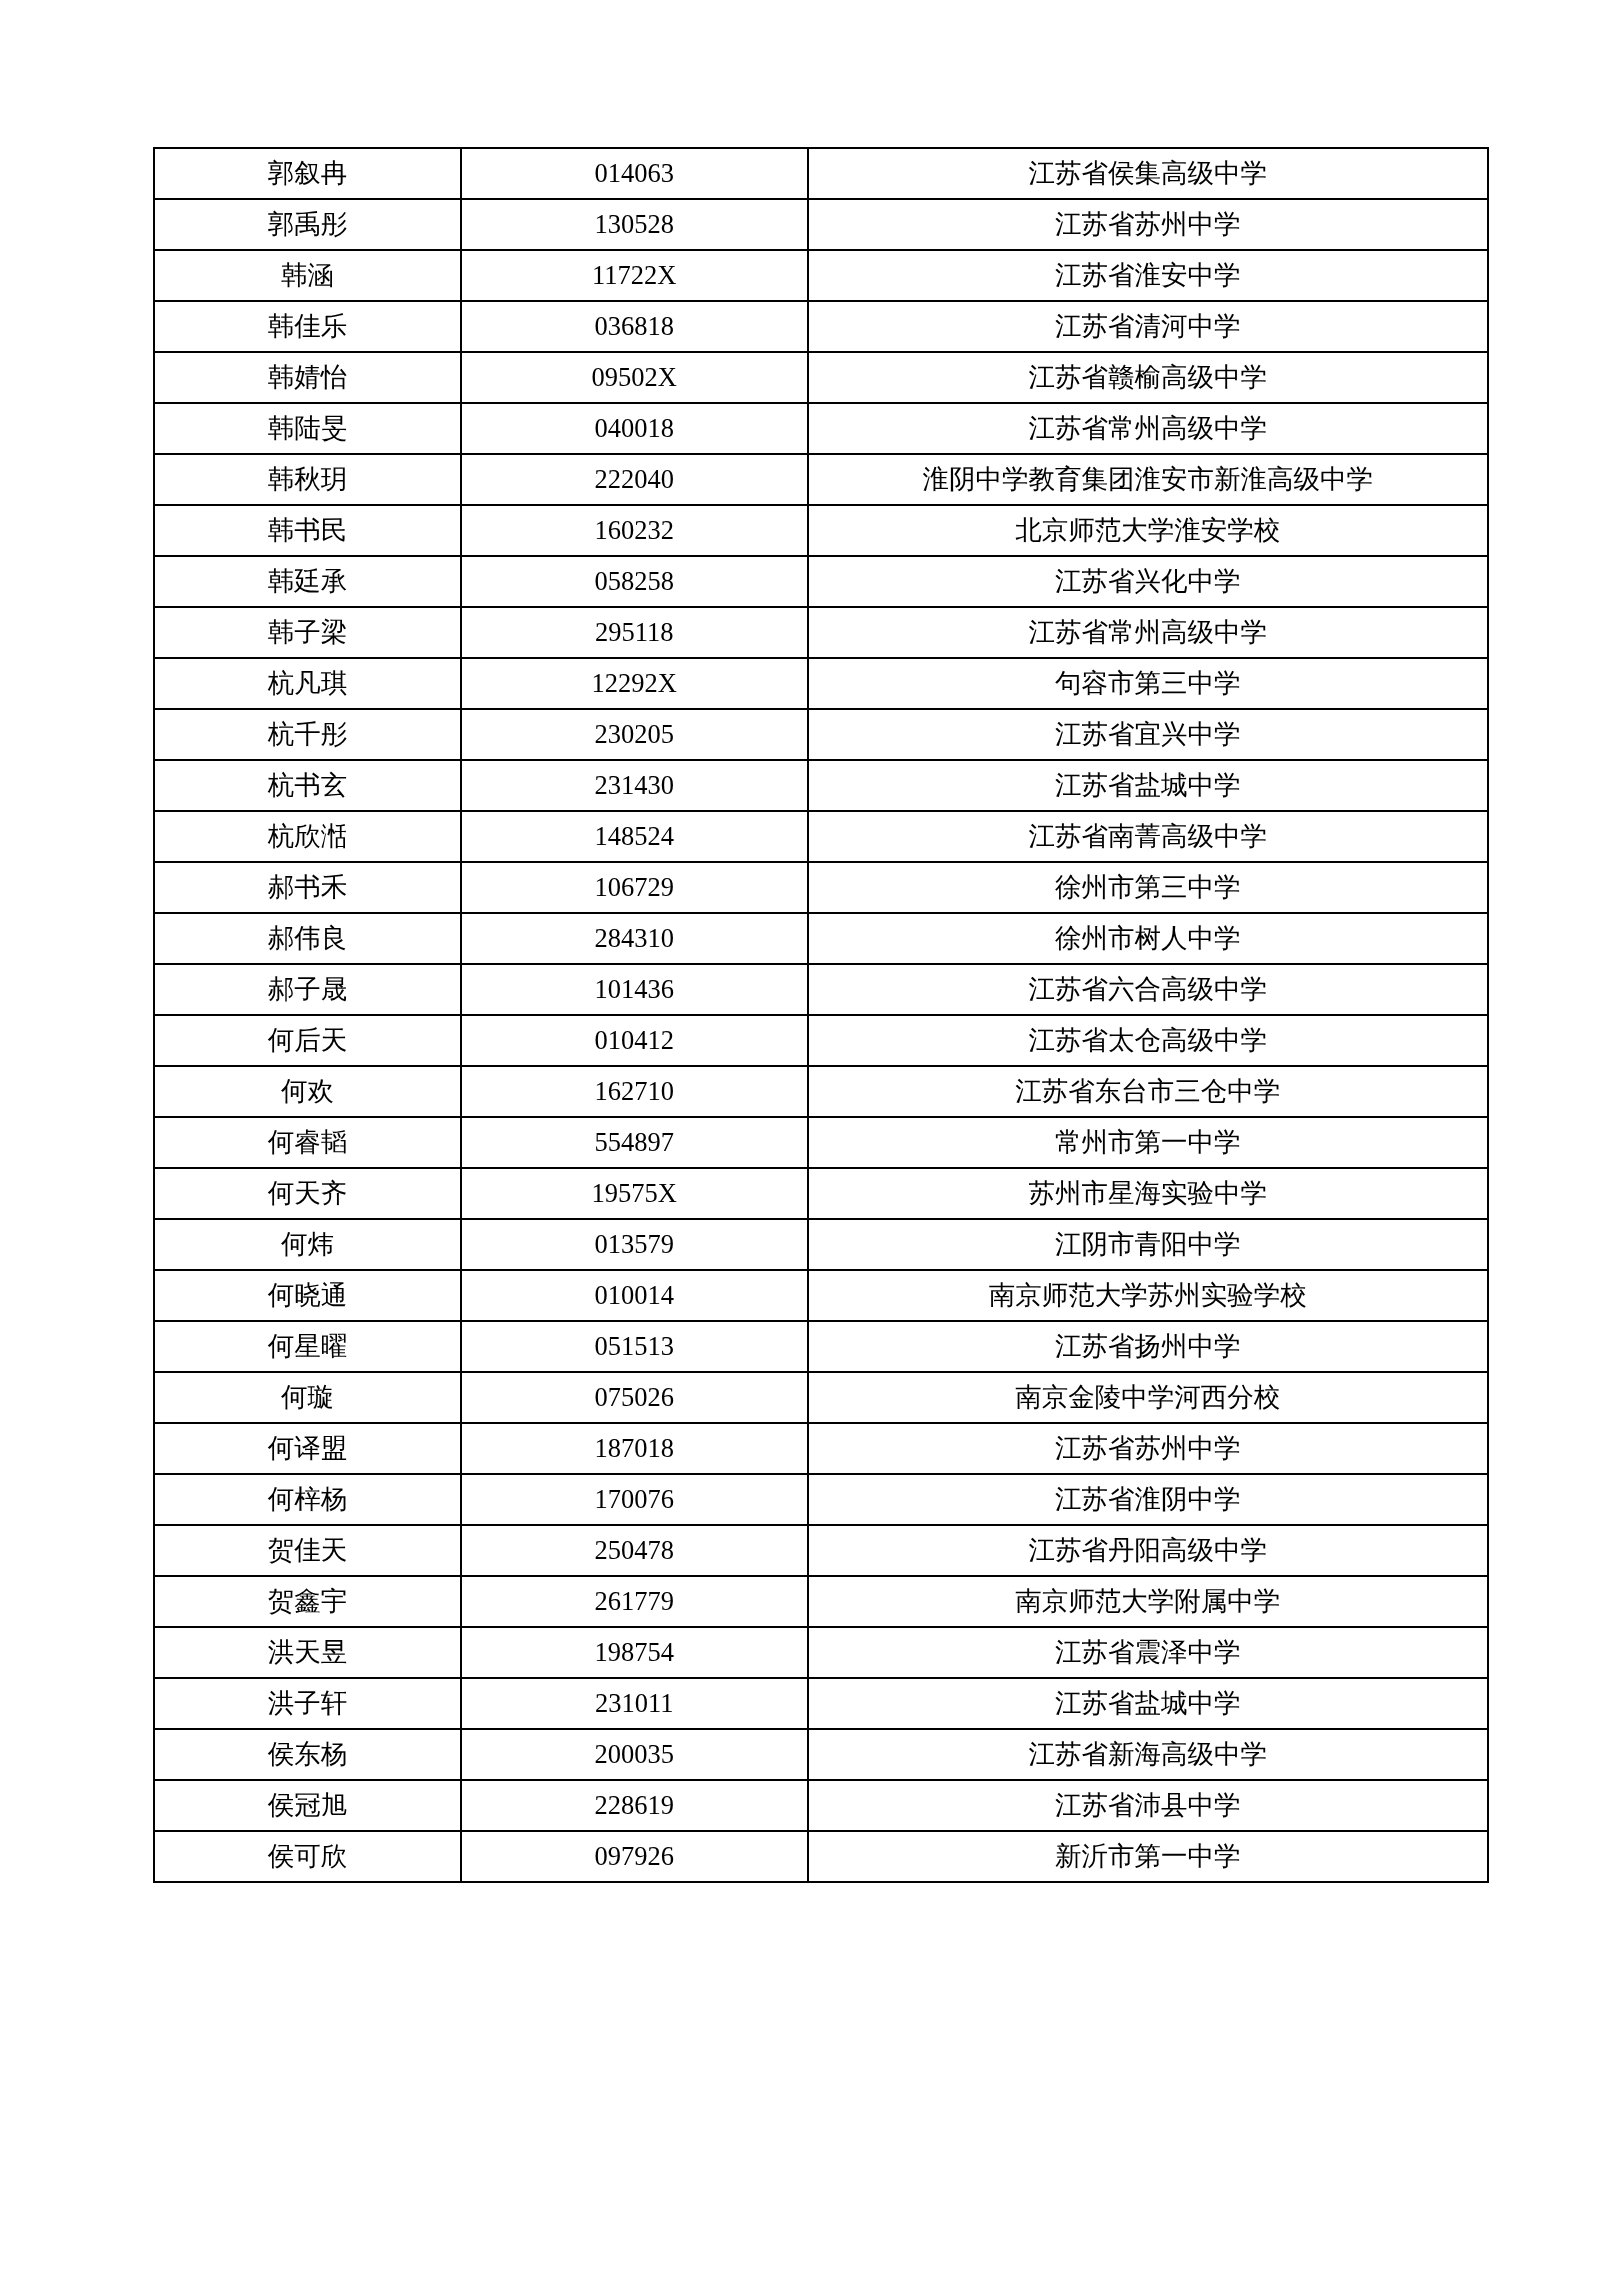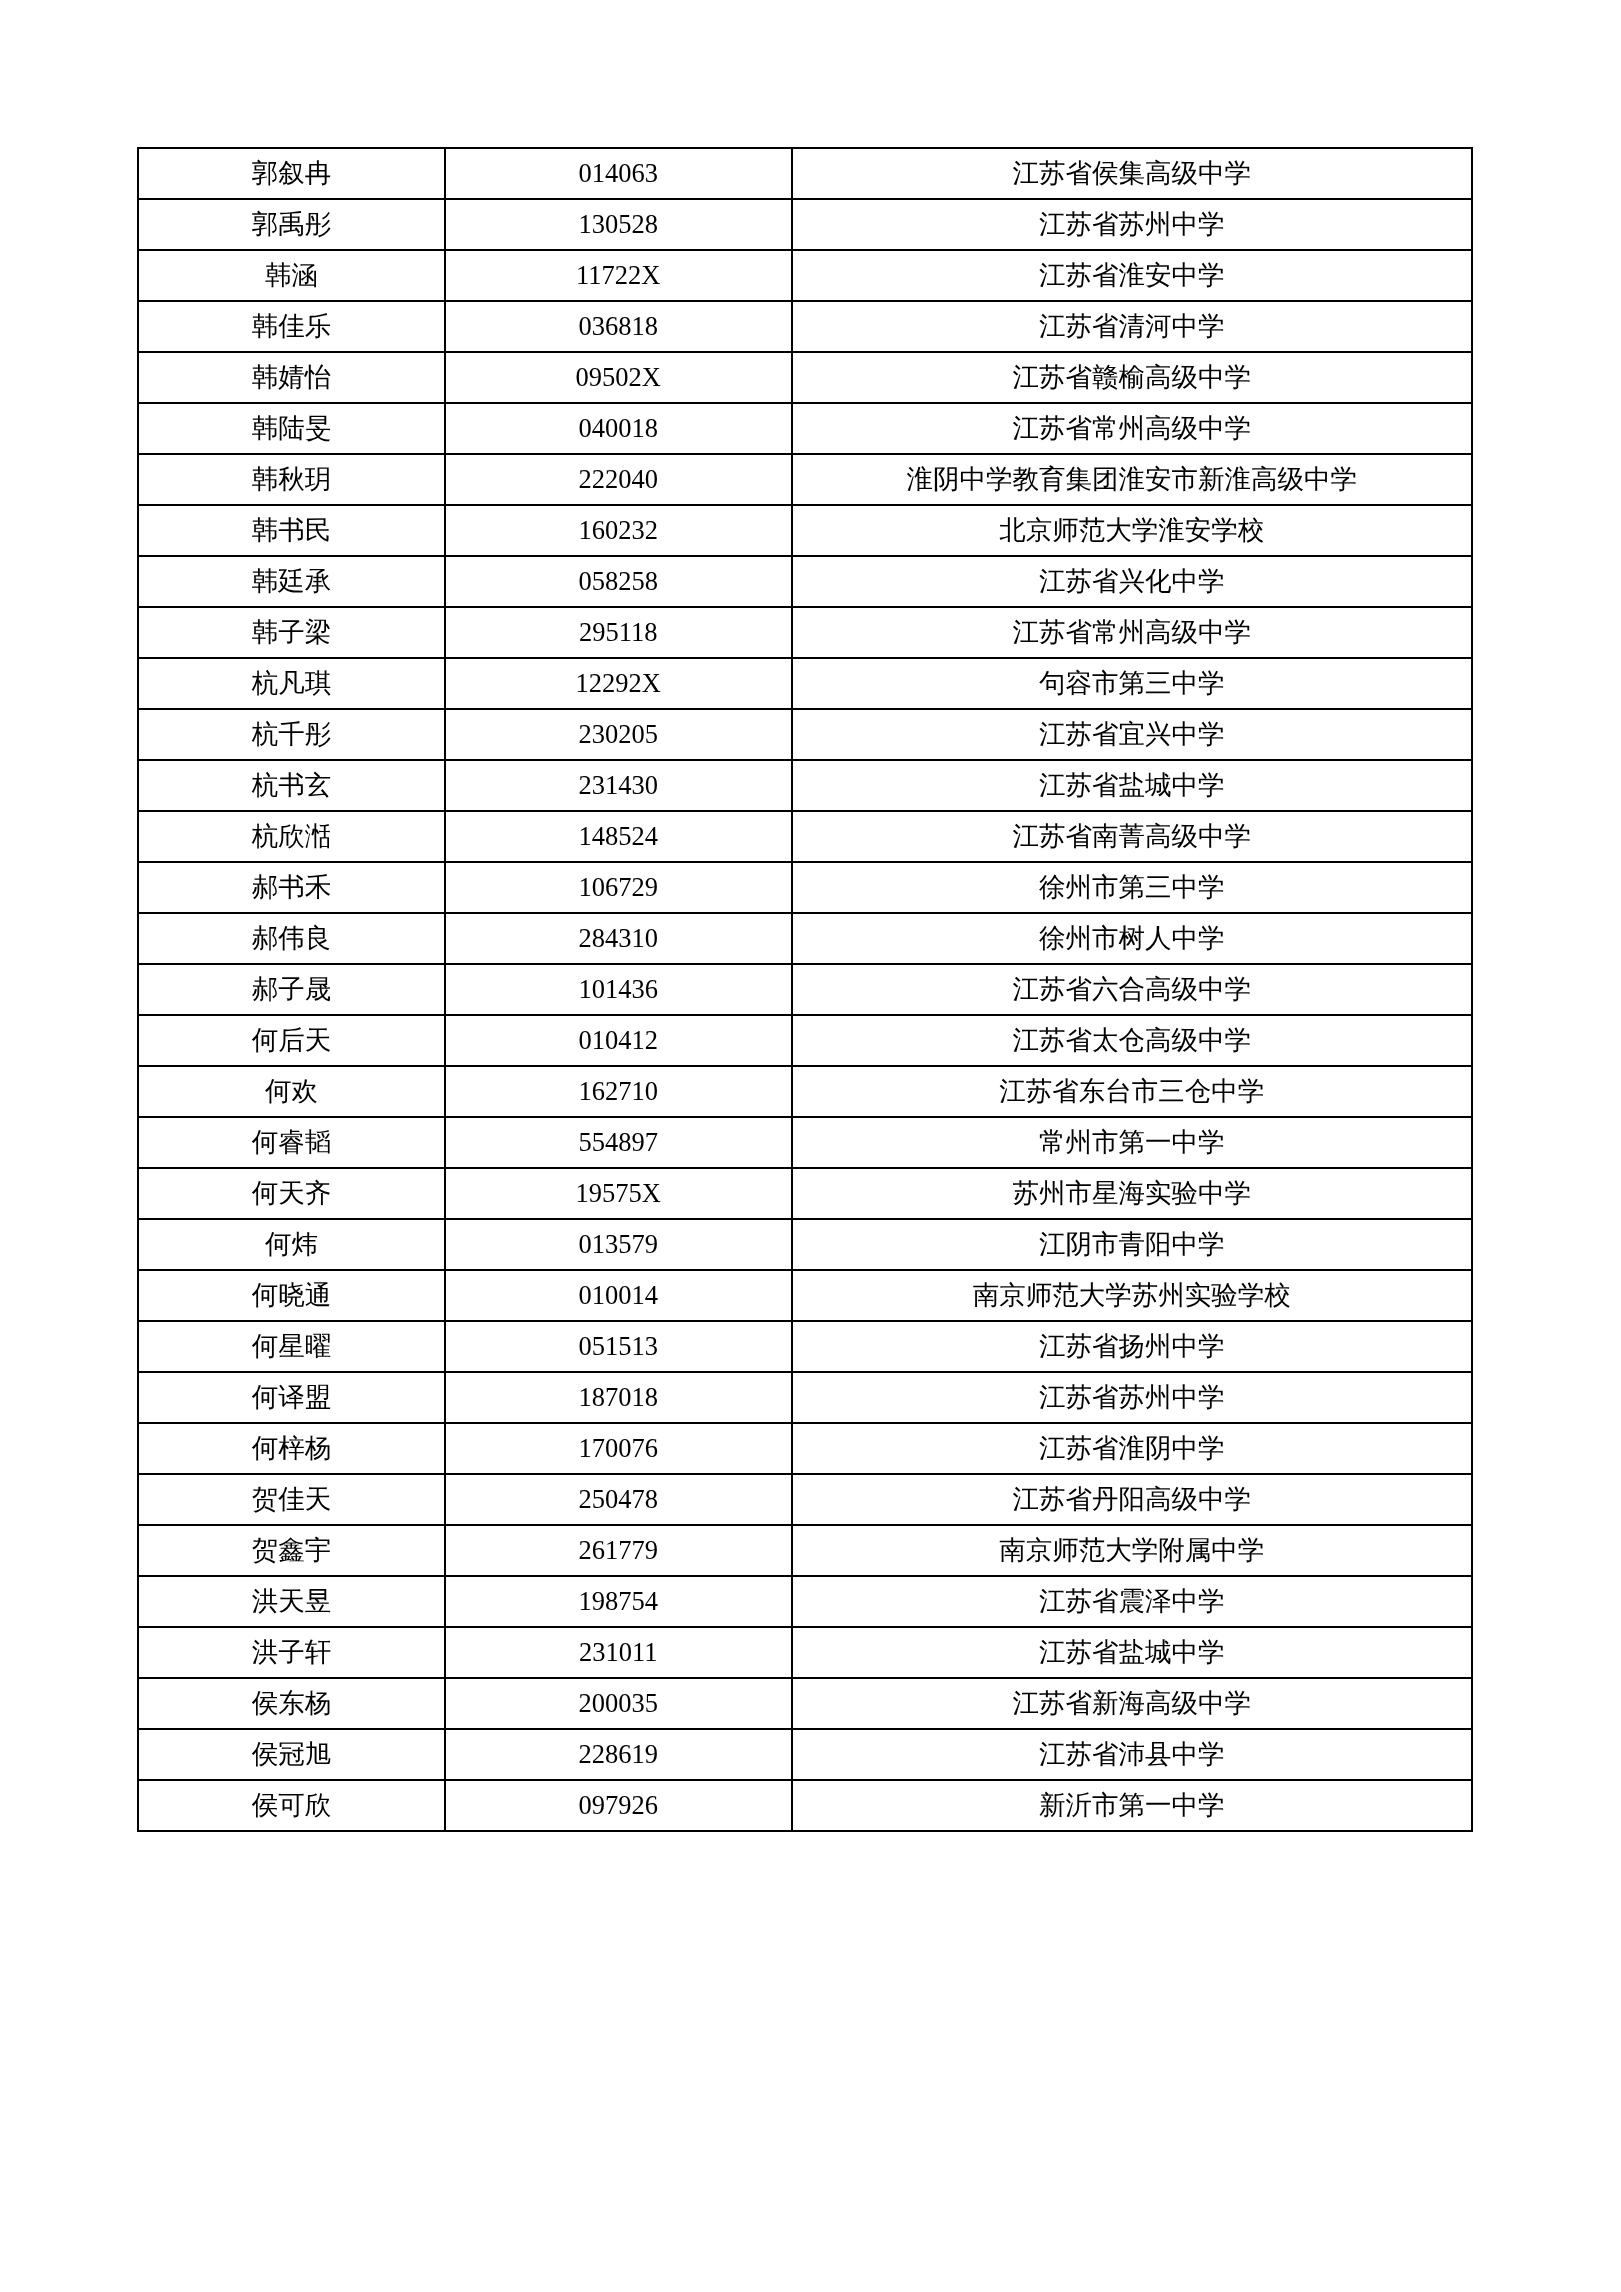--- a/index.html
+++ b/index.html
@@ -16,21 +16,21 @@
   }
   .page {
     position: absolute;
     left: 0; top: 0;
     width: 1621px;
     height: 2293px;
     background: #ffffff;
   }
   table.roster {
     position: absolute;
-    left: 137px;
+    left: 153px;
     top: 147px;
     width: 1336px;
     border-collapse: collapse;
     table-layout: fixed;
   }
   table.roster td {
     border: 2px solid #000000;
     height: 49px;
     text-align: center;
     vertical-align: middle;
@@ -196,20 +196,25 @@
     <td>010014</td>
     <td>南京师范大学苏州实验学校</td>
   </tr>
 
   <tr>
     <td>何星曜</td>
     <td>051513</td>
     <td>江苏省扬州中学</td>
   </tr>
 
+  <tr>
+    <td>何璇</td>
+    <td>075026</td>
+    <td>南京金陵中学河西分校</td>
+  </tr>
 
   <tr>
     <td>何译盟</td>
     <td>187018</td>
     <td>江苏省苏州中学</td>
   </tr>
 
 
   <tr>
     <td>何梓杨</td>

